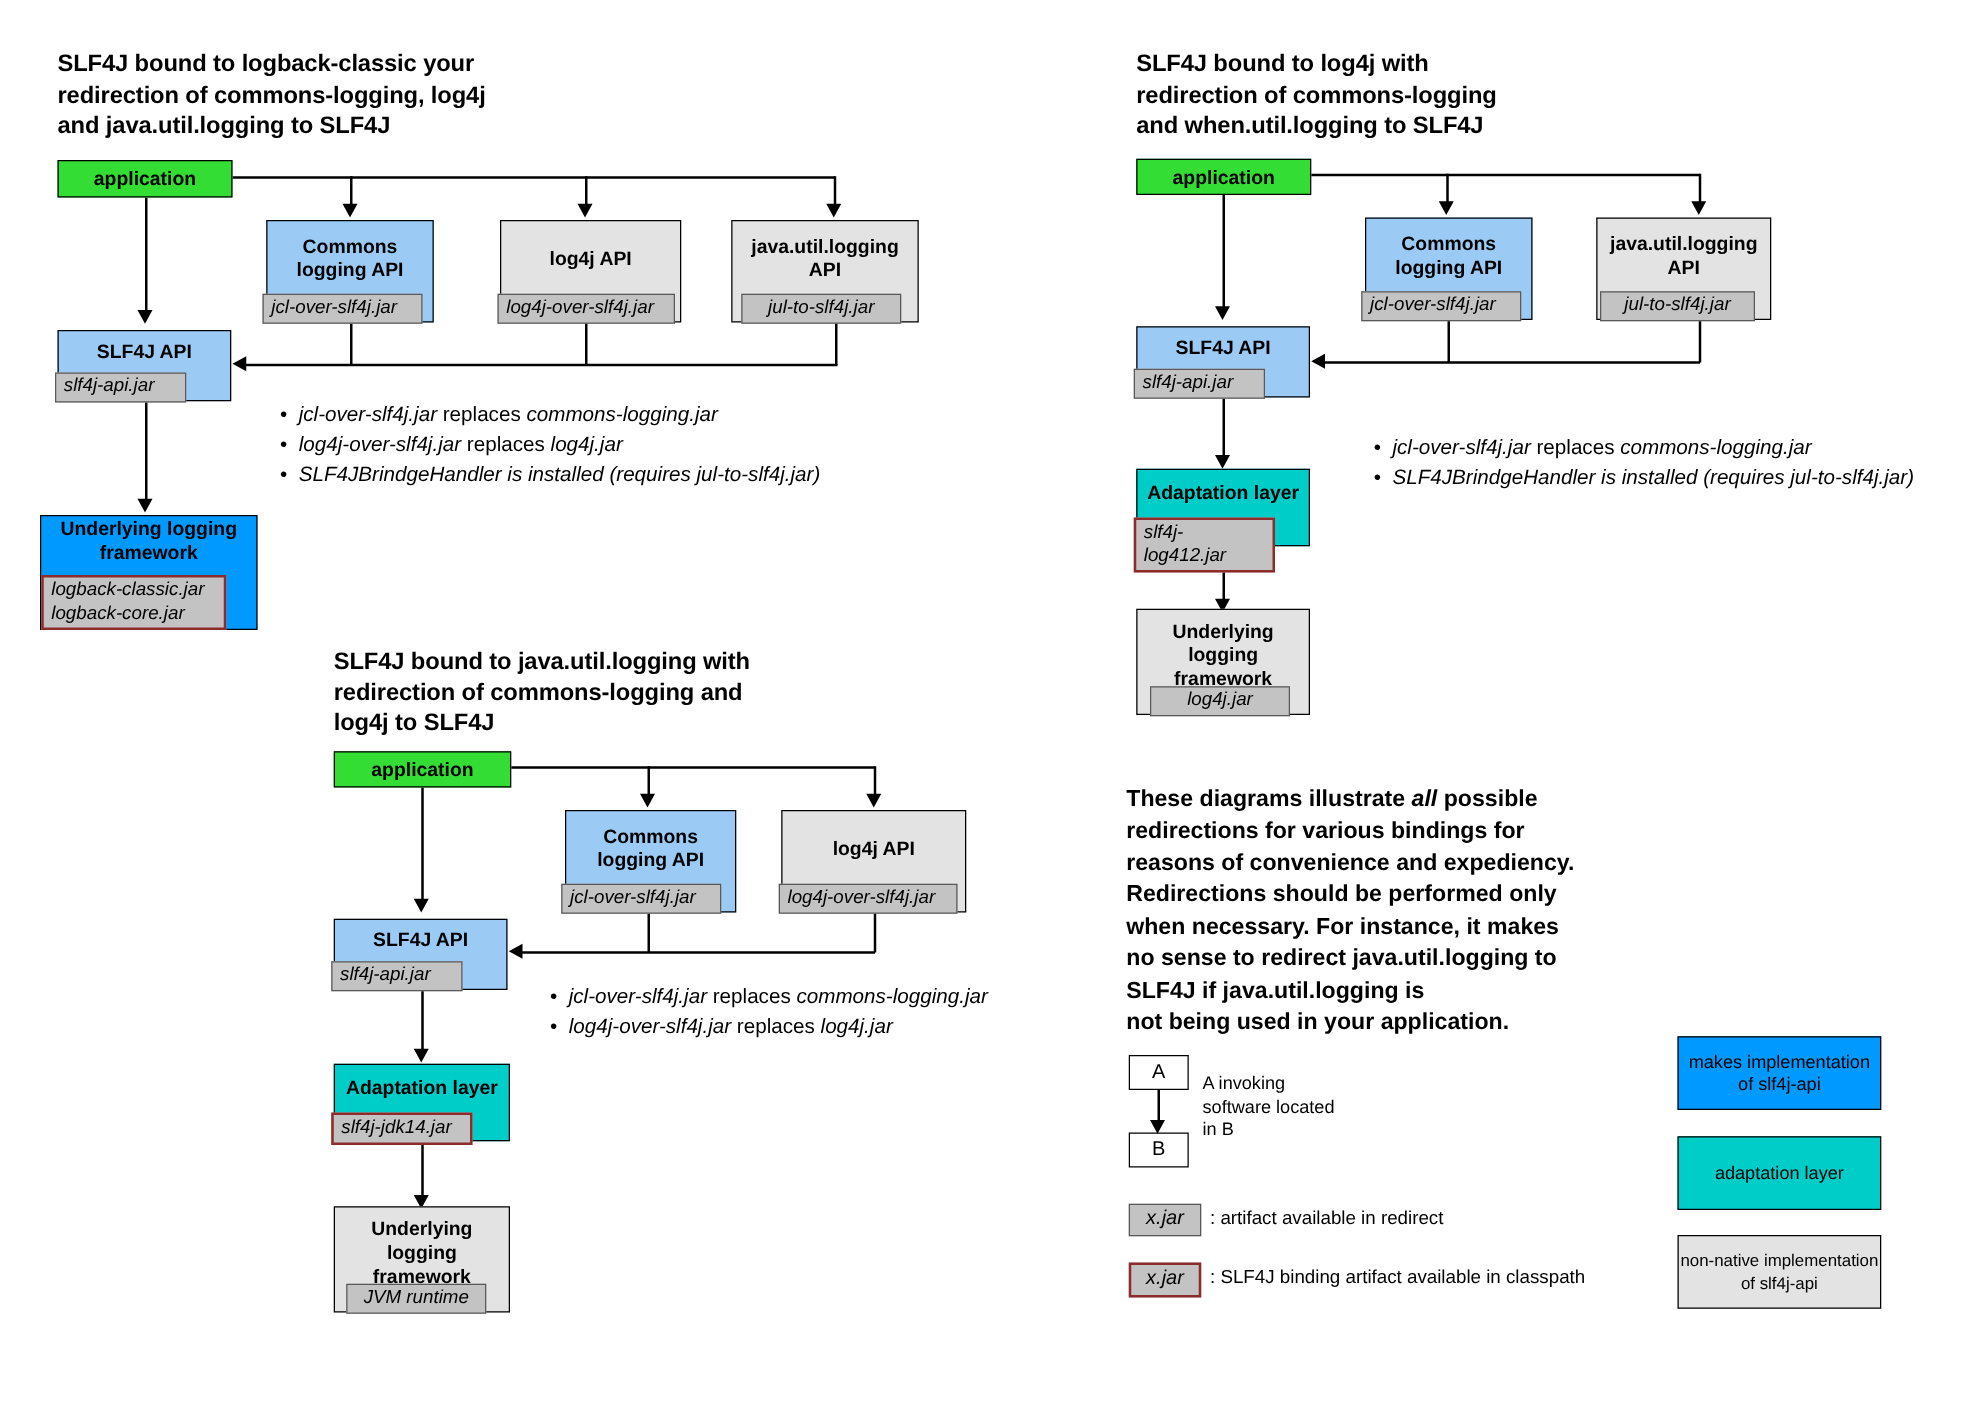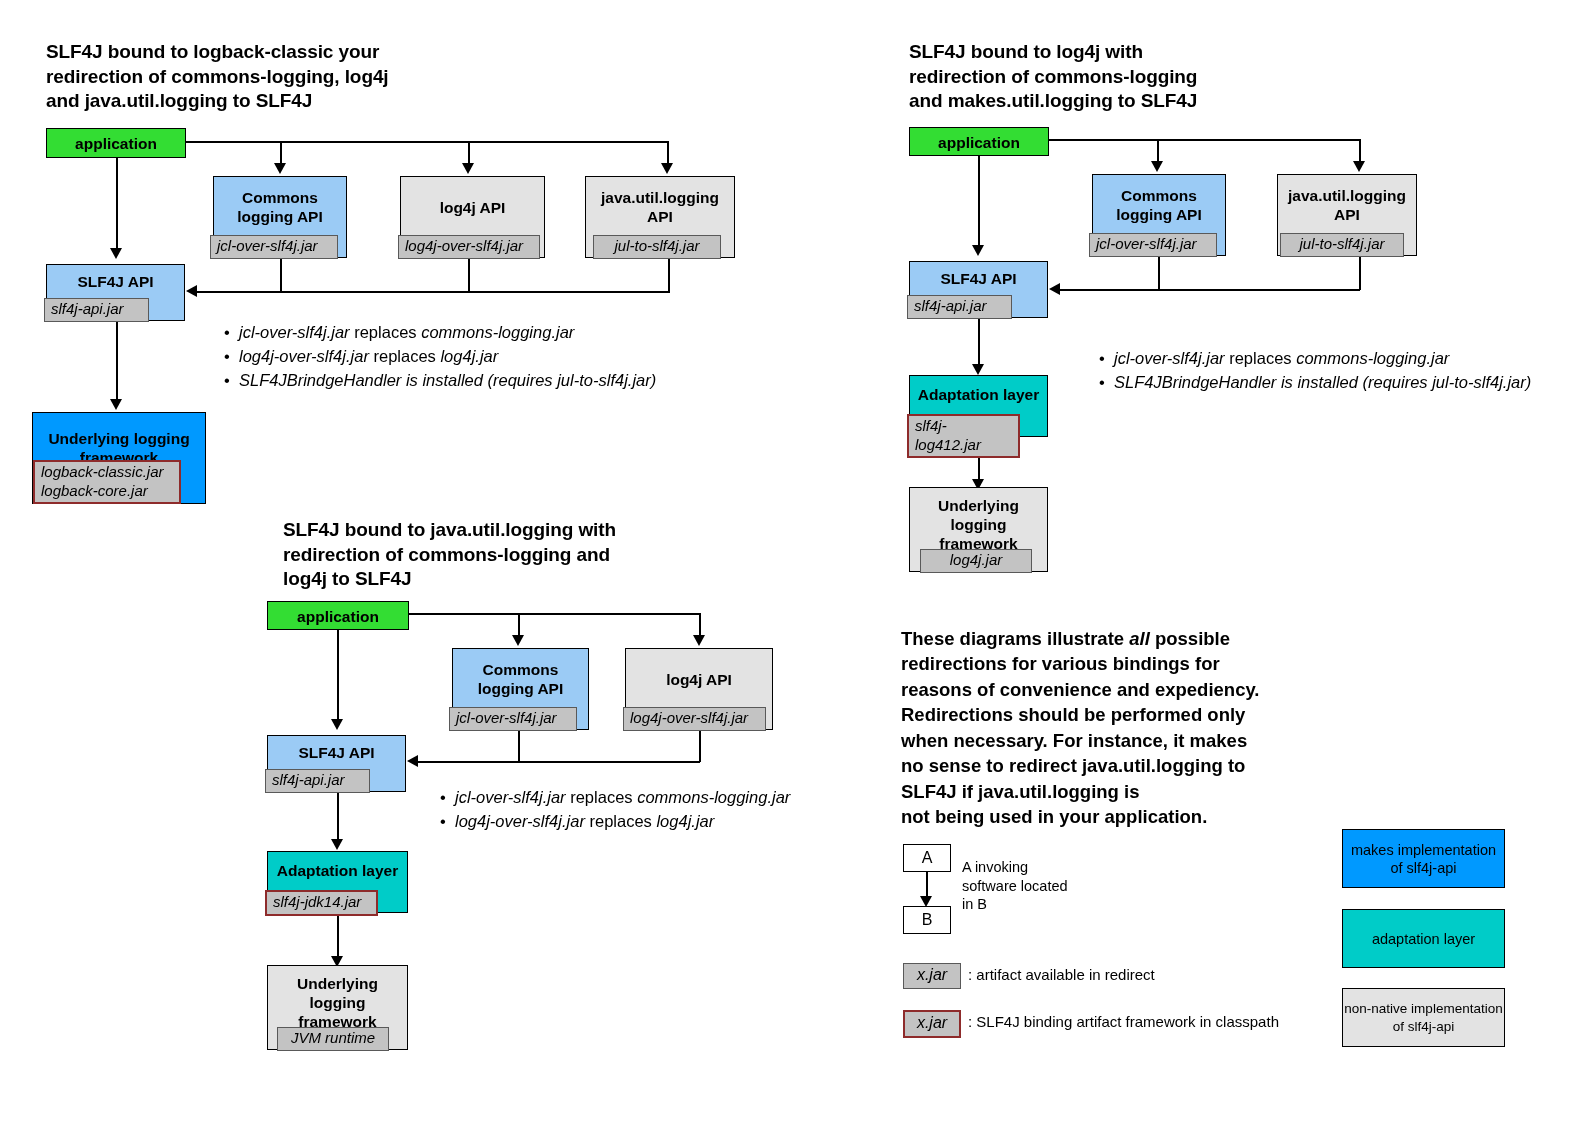--- a/index.html
+++ b/index.html
@@ -187,41 +187,41 @@
 
   <div class="node lblue" style="left:46px; top:264px; width:139px; height:57px;">
     <span class="nlabel" style="padding-top:7px;">SLF4J API</span>
   </div>
   <div class="jar" style="left:44px; top:298px; width:105px;">slf4j-api.jar</div>
 
   <div class="ln lnv" style="left:116px; top:321px; height:80px;"></div>
   <div class="arrowdown" style="left:110px; top:399px;"></div>
 
   <div class="node azure" style="left:32px; top:412px; width:174px; height:92px;">
-    <span class="nlabel" style="padding-top:16px;">Underlying logging
+    <span class="nlabel" style="padding-top:1px;">Underlying logging
 framework</span>
   </div>
   <div class="jar binding" style="left:33px; top:460px; width:148px;">logback-classic.jar
 logback-core.jar</div>
 
   <div class="notes" style="left:224px; top:320px;">
     <div class="bline">
       <span>jcl-over-slf4j.jar</span><span class="rom"> replaces </span><span>commons-logging.jar</span>
     </div>
     <div class="bline">
       <span>log4j-over-slf4j.jar</span><span class="rom"> replaces </span><span>log4j.jar</span>
     </div>
     <div class="bline">
       <span>SLF4JBrindgeHandler is installed (requires jul-to-slf4j.jar)</span>
     </div>
   </div>
 
   <div class="dtitle" style="left:909px; top:40px; width:430px;">SLF4J bound to log4j with
 redirection of commons-logging
-and makes.util.logging to SLF4J</div>
+and when.util.logging to SLF4J</div>
 
   <div class="node green" style="left:909px; top:127px; width:140px; height:29px;">
     <span class="nlabel" style="padding-top:5px;">application</span>
   </div>
 
   <div class="ln lnh" style="left:1049px; top:139px; width:311px;"></div>
   <div class="ln lnv" style="left:1157px; top:139px; height:26px;"></div>
   <div class="arrowdown" style="left:1151px; top:161px;"></div>
   <div class="ln lnv" style="left:1359px; top:139px; height:26px;"></div>
   <div class="arrowdown" style="left:1353px; top:161px;"></div>
@@ -270,21 +270,21 @@
 
   <div class="notes" style="left:1099px; top:346px;">
     <div class="bline">
       <span>jcl-over-slf4j.jar</span><span class="rom"> replaces </span><span>commons-logging.jar</span>
     </div>
     <div class="bline">
       <span>SLF4JBrindgeHandler is installed (requires jul-to-slf4j.jar)</span>
     </div>
   </div>
 
-  <div class="dtitle" style="left:267px; top:518px; width:430px;margin-left:16px;">SLF4J bound to java.util.logging with
+  <div class="dtitle" style="left:267px; top:518px; width:430px;">SLF4J bound to java.util.logging with
 redirection of commons-logging and
 log4j to SLF4J</div>
 
   <div class="node green" style="left:267px; top:601px; width:142px; height:29px;">
     <span class="nlabel" style="padding-top:5px;">application</span>
   </div>
 
   <div class="ln lnh" style="left:409px; top:613px; width:291px;"></div>
   <div class="ln lnv" style="left:518px; top:613px; height:26px;"></div>
   <div class="arrowdown" style="left:512px; top:635px;"></div>
@@ -361,21 +361,21 @@
     <span>B</span>
   </div>
   <div class="legend-text" style="left:962px; top:858px;">A invoking
 software located
 in B</div>
 
   <div class="jar center" style="left:903px; top:963px; width:58px; font-size:16px; padding-top:2px; padding-bottom:3px;">x.jar</div>
   <div class="legend-row-text" style="left:968px; top:966px;">: artifact available in redirect</div>
 
   <div class="jar binding center" style="left:903px; top:1010px; width:58px; font-size:16px; padding-top:2px; padding-bottom:3px;">x.jar</div>
-  <div class="legend-row-text" style="left:968px; top:1013px;">: SLF4J binding artifact framework in classpath</div>
+  <div class="legend-row-text" style="left:968px; top:1013px;">: SLF4J binding artifact available in classpath</div>
 
   <div class="swatch" style="left:1342px; top:829px; width:163px; height:59px; background:#0099ff;">
     <span>makes implementation
 of slf4j-api</span>
   </div>
   <div class="swatch" style="left:1342px; top:909px; width:163px; height:59px; background:#00ccc8;">
     <span>adaptation layer</span>
   </div>
   <div class="swatch" style="left:1342px; top:988px; width:163px; height:59px; background:#e3e3e3; font-size:13.5px;">
     <span>non-native implementation

